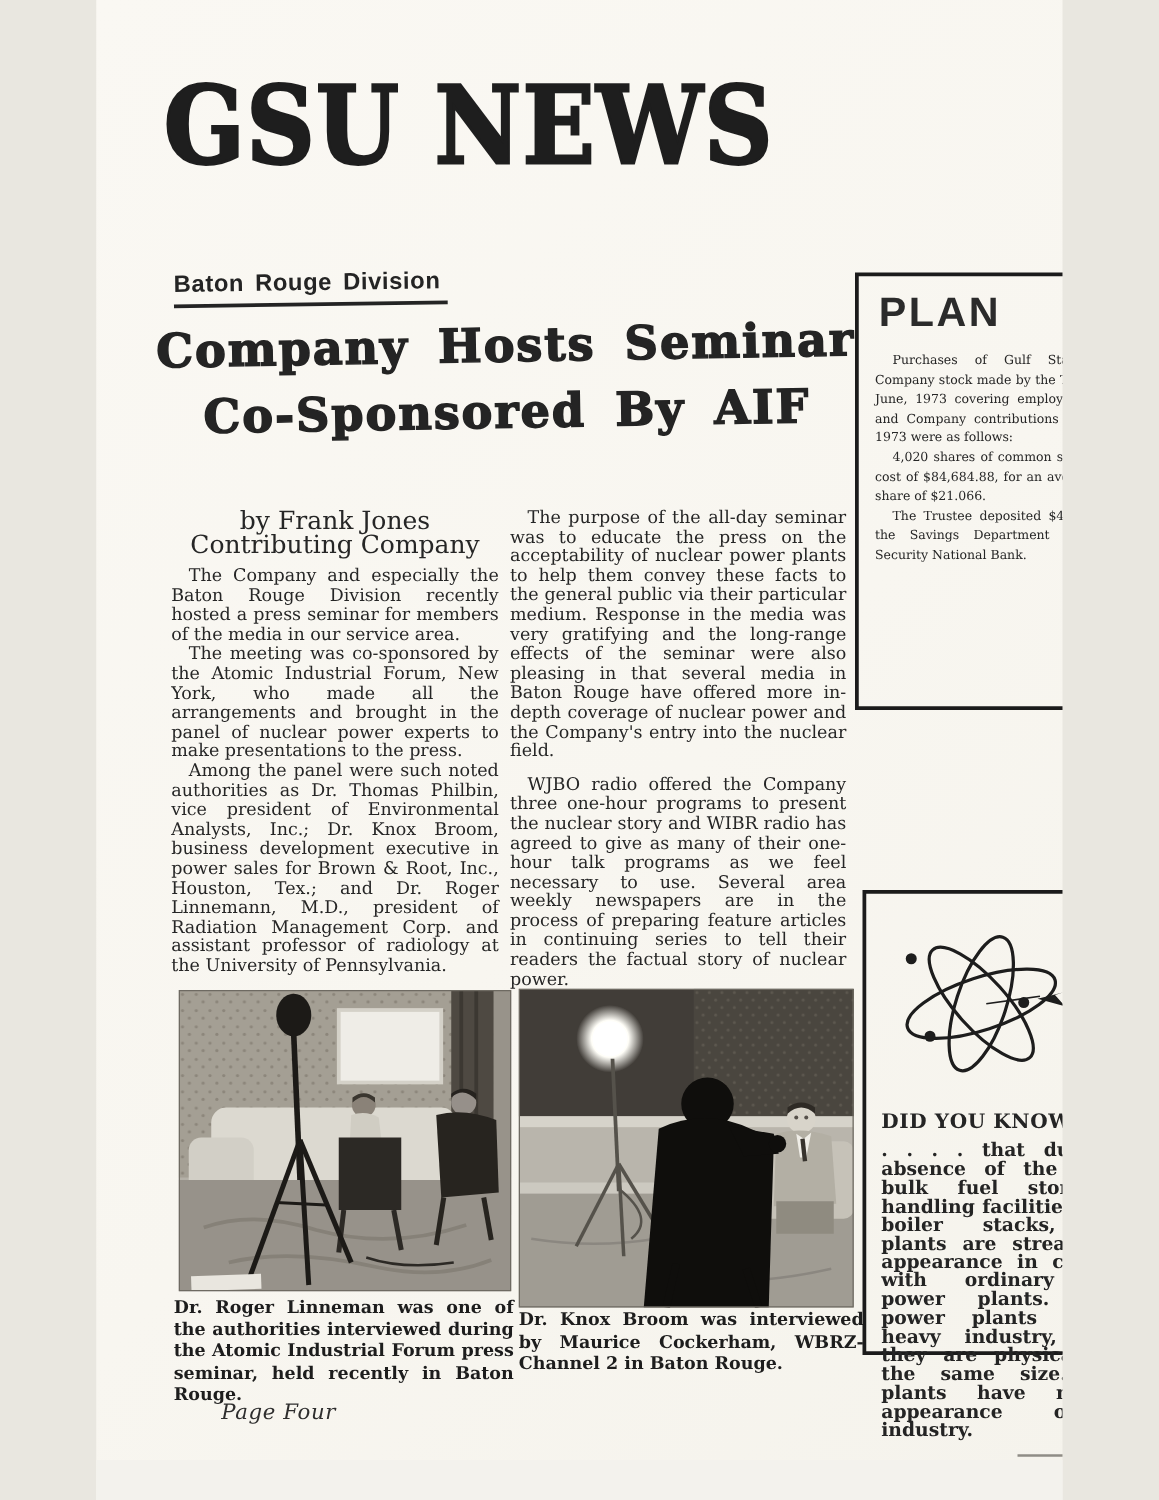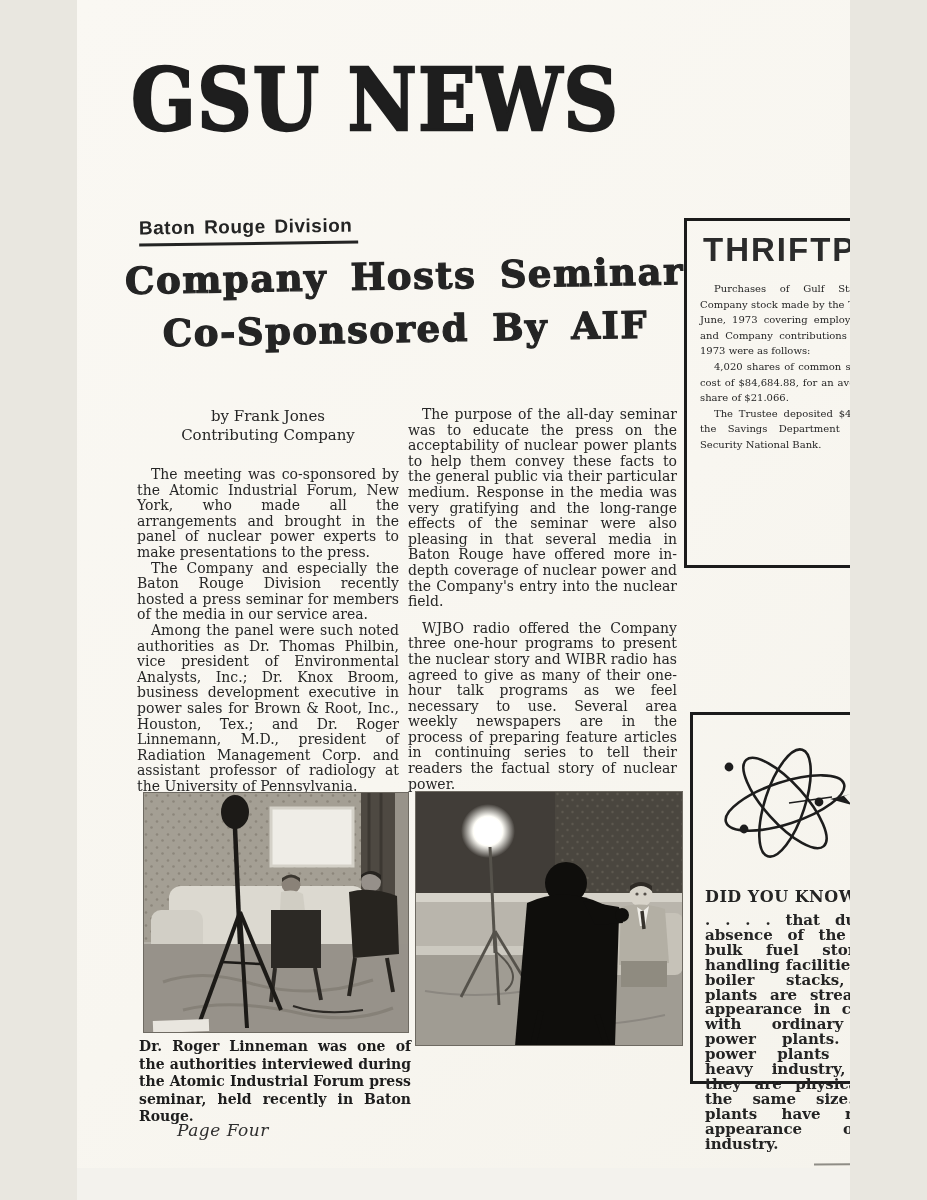--- a/index.html
+++ b/index.html
@@ -23,21 +23,21 @@
   }
   .headline{
     position:absolute;left:48px;top:250px;width:560px;margin:0;text-align:center;
     font-family:"DejaVu Serif",serif;font-weight:bold;font-size:37px;line-height:53px;
     color:#242424;-webkit-text-stroke:1.2px #242424;letter-spacing:1.5px;word-spacing:9px;
     transform:rotate(-1deg);
   }
   .col{position:absolute;font-size:14px;line-height:15.6px;text-align:justify;}
   .col-1{left:60px;top:407px;width:262px;}
   .col-2{left:331px;top:407px;width:269px;}
-  .byline{text-align:center;font-size:15px;line-height:19px;margin-bottom:22px;}
+  .byline{text-align:center;font-size:20px;line-height:19px;margin-bottom:9px;}
   .col p{margin:0;text-indent:14px;}
   .col-2 p + p{margin-top:11px;}
   .box{position:absolute;border:3px solid #1b1b1b;background:transparent;box-sizing:border-box;}
   .thrift{left:607px;top:218px;width:256px;height:350px;padding:8px 13px;}
   .thrift-title{
     display:flex;justify-content:space-between;align-items:baseline;
     font-family:"Liberation Sans",sans-serif;font-weight:bold;font-size:33px;
     color:#2b2b2b;letter-spacing:2px;margin:2px 3px 12px 3px;
   }
   .thrift p{margin:0;font-size:10px;line-height:15.6px;text-align:justify;text-indent:14px;}
@@ -76,33 +76,32 @@
 
   <h2 class="headline"><span>Company Hosts Seminar</span><br>
     <span>Co-Sponsored By AIF</span>
   </h2>
 
   <div class="col col-1">
     <div class="byline">
       <span>by Frank Jones</span><br>
       <span>Contributing Company</span>
     </div>
+    <p>The Company and especially the Baton Rouge Division recently hosted a press seminar for members of the media in our service area.</p>
     <p>The meeting was co-sponsored by the Atomic Industrial Forum, New York, who made all the arrangements and brought in the panel of nuclear power experts to make presentations to the press.</p>
-    <p>The Company and especially the Baton Rouge Division recently hosted a press seminar for members of the media in our service area.</p>
     <p>Among the panel were such noted authorities as Dr. Thomas Philbin, vice president of Environmental Analysts, Inc.; Dr. Knox Broom, business development executive in power sales for Brown &amp; Root, Inc., Houston, Tex.; and Dr. Roger Linnemann, M.D., president of Radiation Management Corp. and assistant professor of radiology at the University of Pennsylvania.</p>
   </div>
 
   <div class="col col-2">
     <p>The purpose of the all-day seminar was to educate the press on the acceptability of nuclear power plants to help them convey these facts to the general public via their particular medium. Response in the media was very gratifying and the long-range effects of the seminar were also pleasing in that several media in Baton Rouge have offered more in-depth coverage of nuclear power and the Company's entry into the nuclear field.</p>
     <p>WJBO radio offered the Company three one-hour programs to present the nuclear story and WIBR radio has agreed to give as many of their one-hour talk programs as we feel necessary to use. Several area weekly newspapers are in the process of preparing feature articles in continuing series to tell their readers the factual story of nuclear power.</p>
   </div>
 
   <div class="box thrift">
     <div class="thrift-title">
-      <span>THRIFT</span>
       <span>PLAN</span>
     </div>
     <p>Purchases of Gulf States Utilities Company stock made by the Trustee during June, 1973 covering employee deductions and Company contributions through May, 1973 were as follows:</p>
     <p>4,020 shares of common stock at a total cost of $84,684.88, for an average cost per share of $21.066.</p>
     <p>The Trustee deposited $47,539.06 with the Savings Department of the First Security National Bank.</p>
   </div>
 
   <div class="box dyk">
     <svg width="238" height="158" viewBox="0 0 238 158">
       <g stroke="#1d1d1d" stroke-width="2.6" fill="none">
@@ -218,20 +217,21 @@
     <circle cx="151" cy="92" r="21" fill="#0f0e0c"></circle>
     <path d="M112,112 q38,-18 78,2 l14,10 l-4,131 l-100,0 z" fill="#0f0e0c"></path>
     <path d="M168,110 l36,6 l4,16 l-28,2 z" fill="#0f0e0c"></path>
     <circle cx="207" cy="124" r="7" fill="#0f0e0c"></circle>
     <line x1="126" y1="220" x2="118" y2="255" stroke="#0f0e0c" stroke-width="6"></line>
     <line x1="182" y1="224" x2="192" y2="255" stroke="#0f0e0c" stroke-width="6"></line>
     <rect x="0" y="0" width="268" height="255" fill="none" stroke="#6e6a62" stroke-width="2"></rect>
   </svg>
 
   <div class="caption caption-left">Dr. Roger Linneman was one of the authorities interviewed during the Atomic Industrial Forum press seminar, held recently in Baton Rouge.</div>
+  <div class="caption caption-right">Dr. Knox Broom was interviewed by Maurice Cockerham, WBRZ-Channel 2 in Baton Rouge.</div>
 
   <div class="folio">Page Four</div>
 
   <div class="scan-edge-r"></div>
   <div class="scan-line-br"></div>
   <div class="scan-strip-b"></div>
 
 </div>
 
 </body></html>

